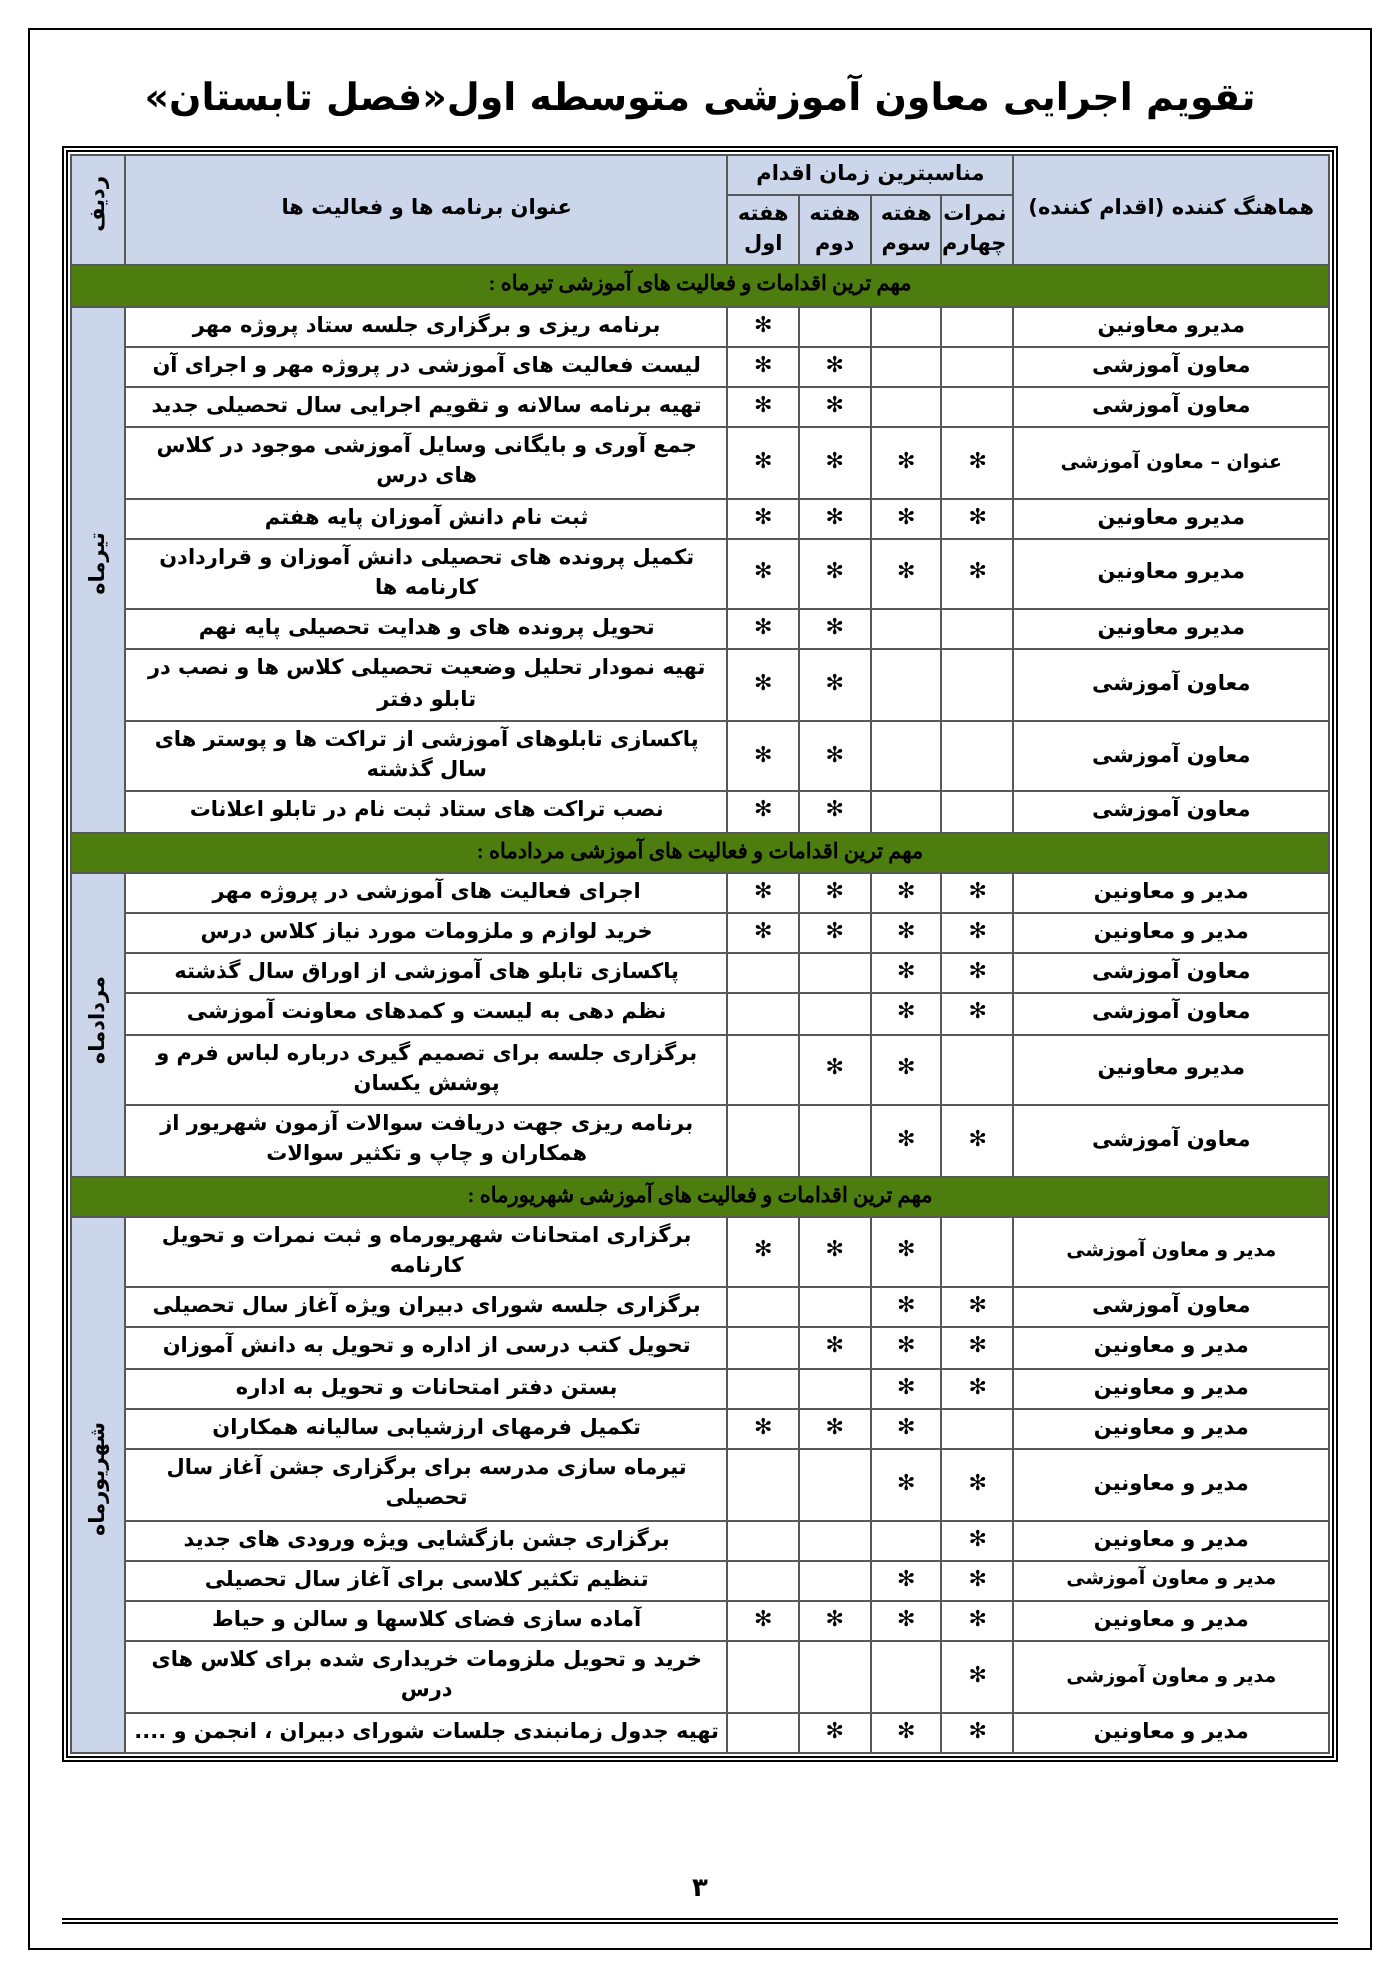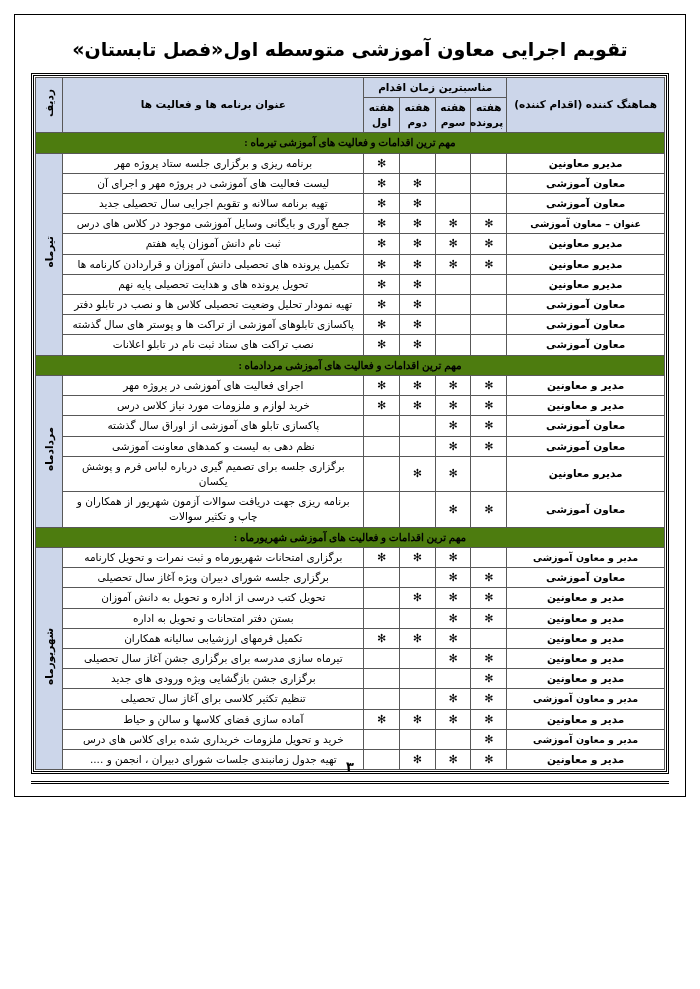--- a/index.html
+++ b/index.html
@@ -13,21 +13,21 @@
     font-family: "DejaVu Sans", "Liberation Sans", sans-serif;
     color: #000000;
     position: relative;
     overflow: hidden;
   }
   .page {
     position: absolute;
     left: 14px;
     top: 14px;
     width: 672px;
-    height: 783px;
+    height: 961px;
     border: 1px solid #000;
     box-sizing: border-box;
     background: #fff;
   }
   .page-title {
     text-align: center;
     font-size: 19px;
     font-weight: bold;
     color: #000;
     margin: 22px 18px 10px 18px;
@@ -87,21 +87,21 @@
     padding: 4px 2px;
     border-top: 2px solid #000;
     border-bottom: 2px solid #000;
     font-family: Liberation Serif, serif;
   }
   
   td.act {
     text-align: right;
     padding-right: 8px;
     font-size: 10.5px;
-    font-weight: normal;
+    font-weight: bold;
     line-height: 1.5;
     margin-top: 16px;
   }
   td.act.center { text-align: center; padding-right: 3px; }
   td.coord {
     font-size: 10.5px;
     font-weight: bold;
   }
   td.coord.small { font-size: 9.5px; }
   td.mark { font-size: 10px; }
@@ -162,21 +162,21 @@
       <thead>
         <tr>
           <th class="h-coord" rowspan="2">هماهنگ کننده (اقدام کننده)</th>
           <th class="h-time" colspan="4">مناسبترین زمان اقدام</th>
           <th class="h-title" rowspan="2">عنوان برنامه ها و فعالیت ها</th>
           <th class="h-row" rowspan="2">
             <span class="vtext" style="writing-mode:vertical-rl;transform:rotate(180deg);display:inline-block;">ردیف</span>
           </th>
         </tr>
         <tr>
-          <th class="h-week week-head">هفته پرونده</th>
+          <th class="h-week week-head">نمرات چهارم</th>
           <th class="h-week week-head">هفته سوم</th>
           <th class="h-week week-head">هفته دوم</th>
           <th class="h-week week-head">هفته اول</th>
         </tr>
       </thead>
       <tbody id="cal-body">
           <tr>
             <td class="section-band" colspan="7">مهم ترین اقدامات و فعالیت های آموزشی تیرماه :</td>
           </tr>
           <tr>

